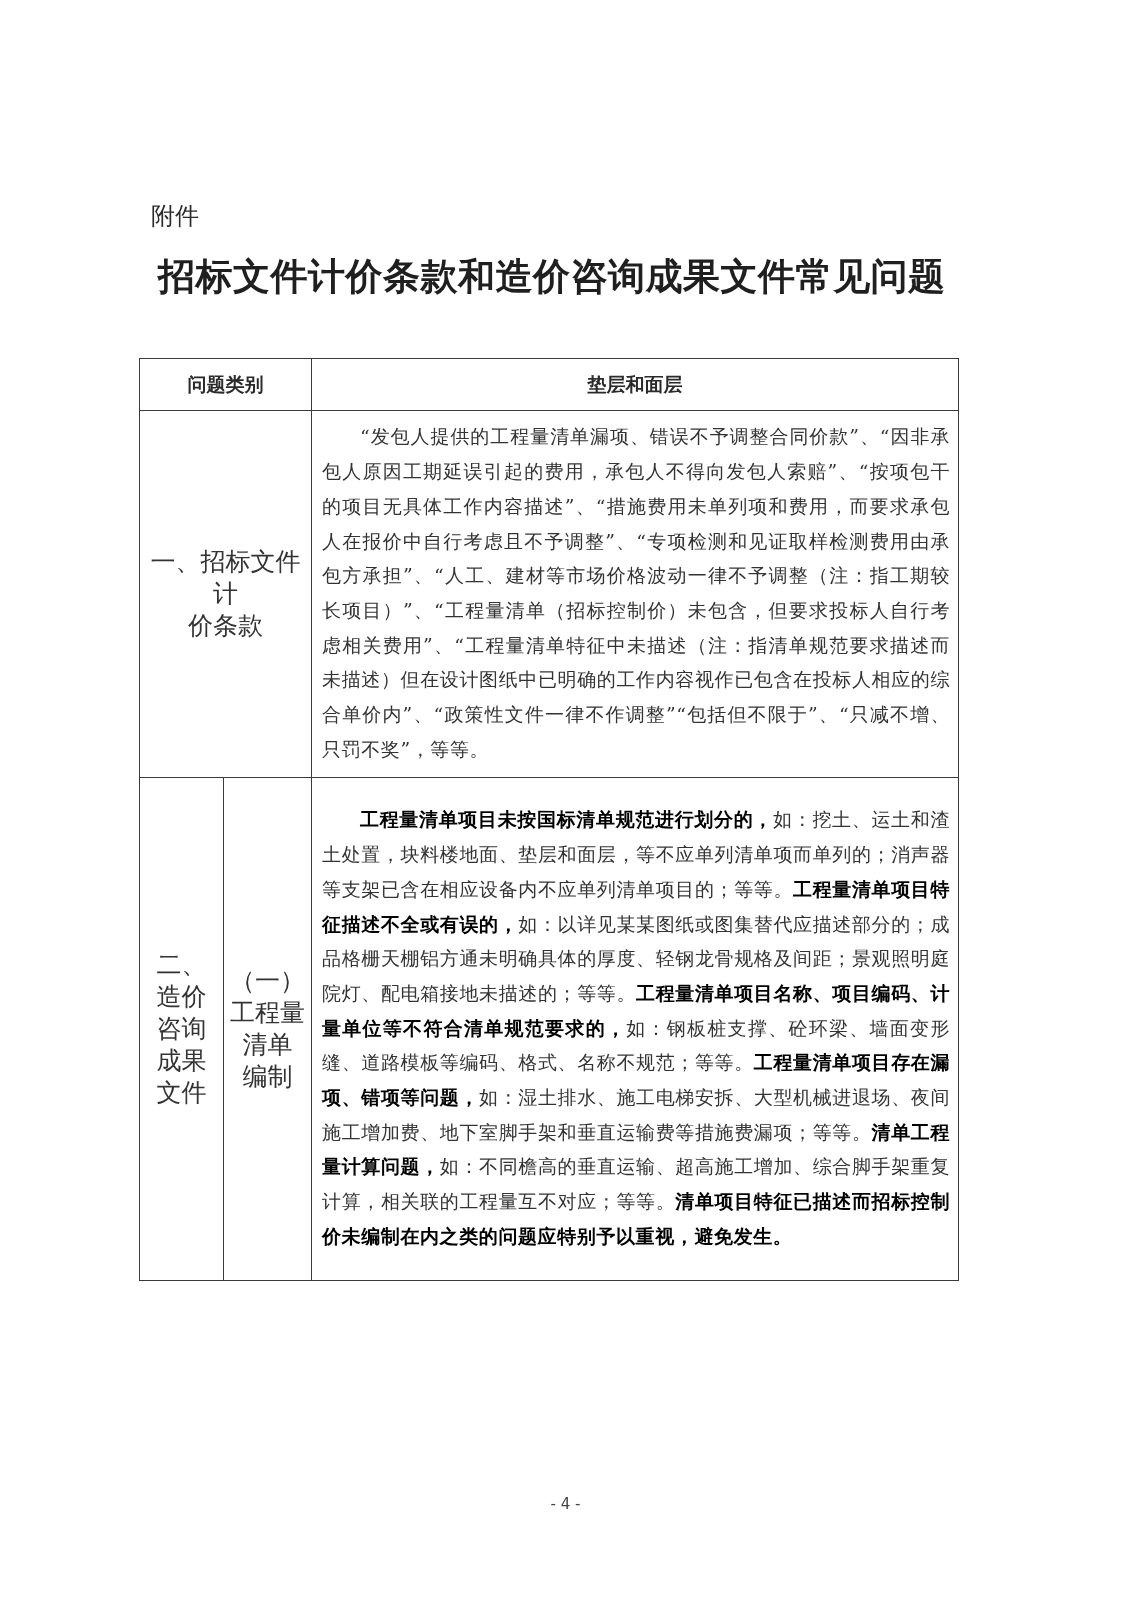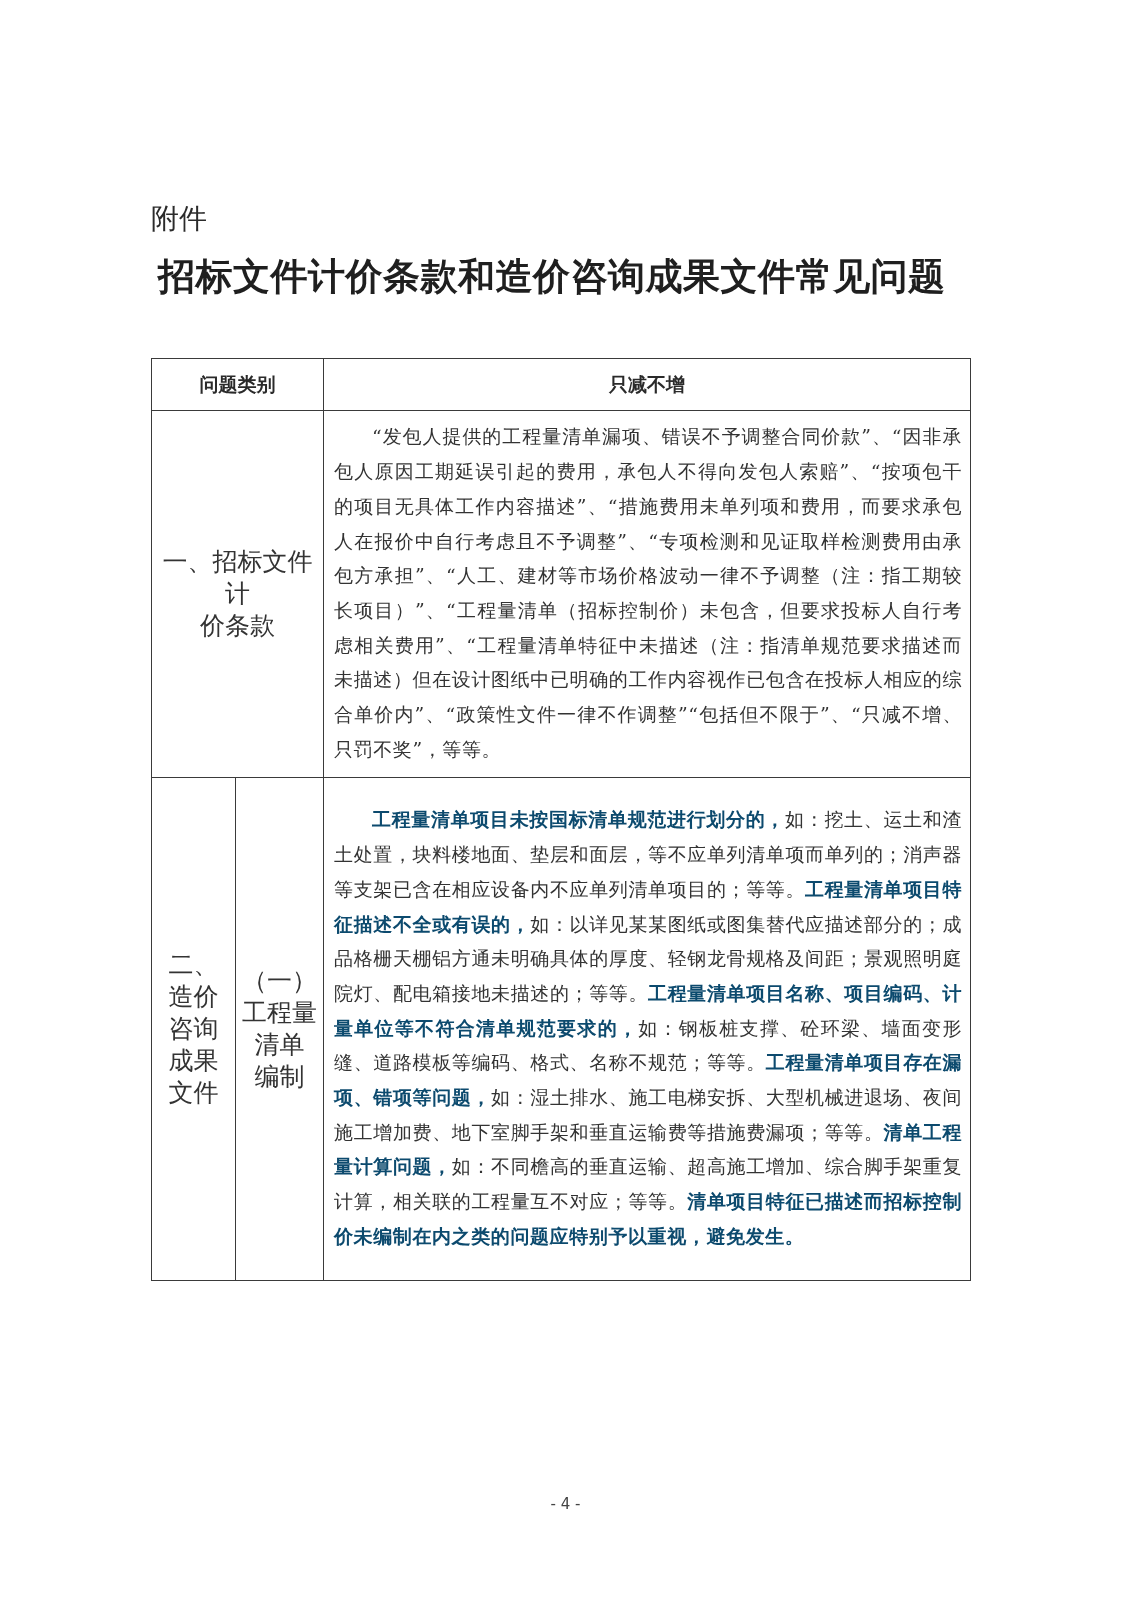--- a/index.html
+++ b/index.html
@@ -2,48 +2,48 @@
 <html><head>
 <meta charset="utf-8">
 <style>
   html, body { margin: 0; padding: 0; }
   body {
     width: 1131px; height: 1600px; background: #ffffff; position: relative;
     font-family: "DejaVu Serif", "Liberation Serif", serif; color: #2a2a2a;
     overflow: hidden;
   }
   .attach-label {
-    position: absolute; left: 151px; top: 200px; font-size: 28px;
+    position: absolute; left: 151px; top: 200px; font-size: 24px;
     font-family: "DejaVu Sans", "Liberation Sans", sans-serif; color: #2b2b2b;
   }
   .doc-title {
     position: absolute; left: 158px; top: 252px; width: 830px;
     font-size: 37px; font-weight: bold; letter-spacing: 0.5px; color: #1f1f1f;
     white-space: nowrap;
   }
   table.problems {
-    position: absolute; left: 151px; top: 358px; width: 819px;
+    position: absolute; left: 139px; top: 358px; width: 819px;
     border-collapse: collapse; table-layout: fixed;
   }
   table.problems td, table.problems th {
     border: 1.5px solid #3a3a3a; padding: 0; vertical-align: middle;
   }
   th {
     height: 51px; font-size: 19px; font-weight: bold; color: #2a2a2a;
     font-family: "DejaVu Sans", "Liberation Sans", sans-serif;
   }
   .cat-cell { text-align: center; font-size: 25px; line-height: 32px; color: #333; }
   .content-cell {
     font-size: 19px; line-height: 34.7px; padding: 2px 8px 4px 10px !important;
     text-align: justify; color: #333; letter-spacing: 0.6px;
   }
   .row1 .content-cell { height: 360px; margin-left: 40px; }
   .row2 .content-cell { height: 496px; }
   .indent { text-indent: 2em; display: block; }
-  b { color: #0c4a6e; }
+  b { color: #000000; }
   .vertical-stack span { display: block; }
   .page-number {
     position: absolute; left: 0; width: 1131px; top: 1495px; text-align: center;
     font-size: 15px; color: #444; font-family: "DejaVu Sans", "Liberation Sans", sans-serif;
   }
 </style>
 </head>
 <body>
 
 <div class="attach-label">附件</div>
@@ -51,21 +51,21 @@
 
 <table class="problems">
   <colgroup>
     <col style="width:84px">
     <col style="width:88px">
     <col style="width:647px">
   </colgroup>
   <tbody>
       <tr>
     <th colspan="2">问题类别</th>
-    <th>只减不增</th>
+    <th>垫层和面层</th>
   </tr>
   <tr class="row1">
     <td colspan="2" class="cat-cell">
       <span class="vertical-stack">
         <span>一、招标文件计</span>
         <span>价条款</span>
       </span>
     </td>
     <td class="content-cell">
       <span class="indent">“发包人提供的工程量清单漏项、错误不予调整合同价款”、“因非承包人原因工期延误引起的费用，承包人不得向发包人索赔”、“按项包干的项目无具体工作内容描述”、“措施费用未单列项和费用，而要求承包人在报价中自行考虑且不予调整”、“专项检测和见证取样检测费用由承包方承担”、“人工、建材等市场价格波动一律不予调整（注：指工期较长项目）”、“工程量清单（招标控制价）未包含，但要求投标人自行考虑相关费用”、“工程量清单特征中未描述（注：指清单规范要求描述而未描述）但在设计图纸中已明确的工作内容视作已包含在投标人相应的综合单价内”、“政策性文件一律不作调整”“包括但不限于”、“只减不增、只罚不奖”，等等。</span>

